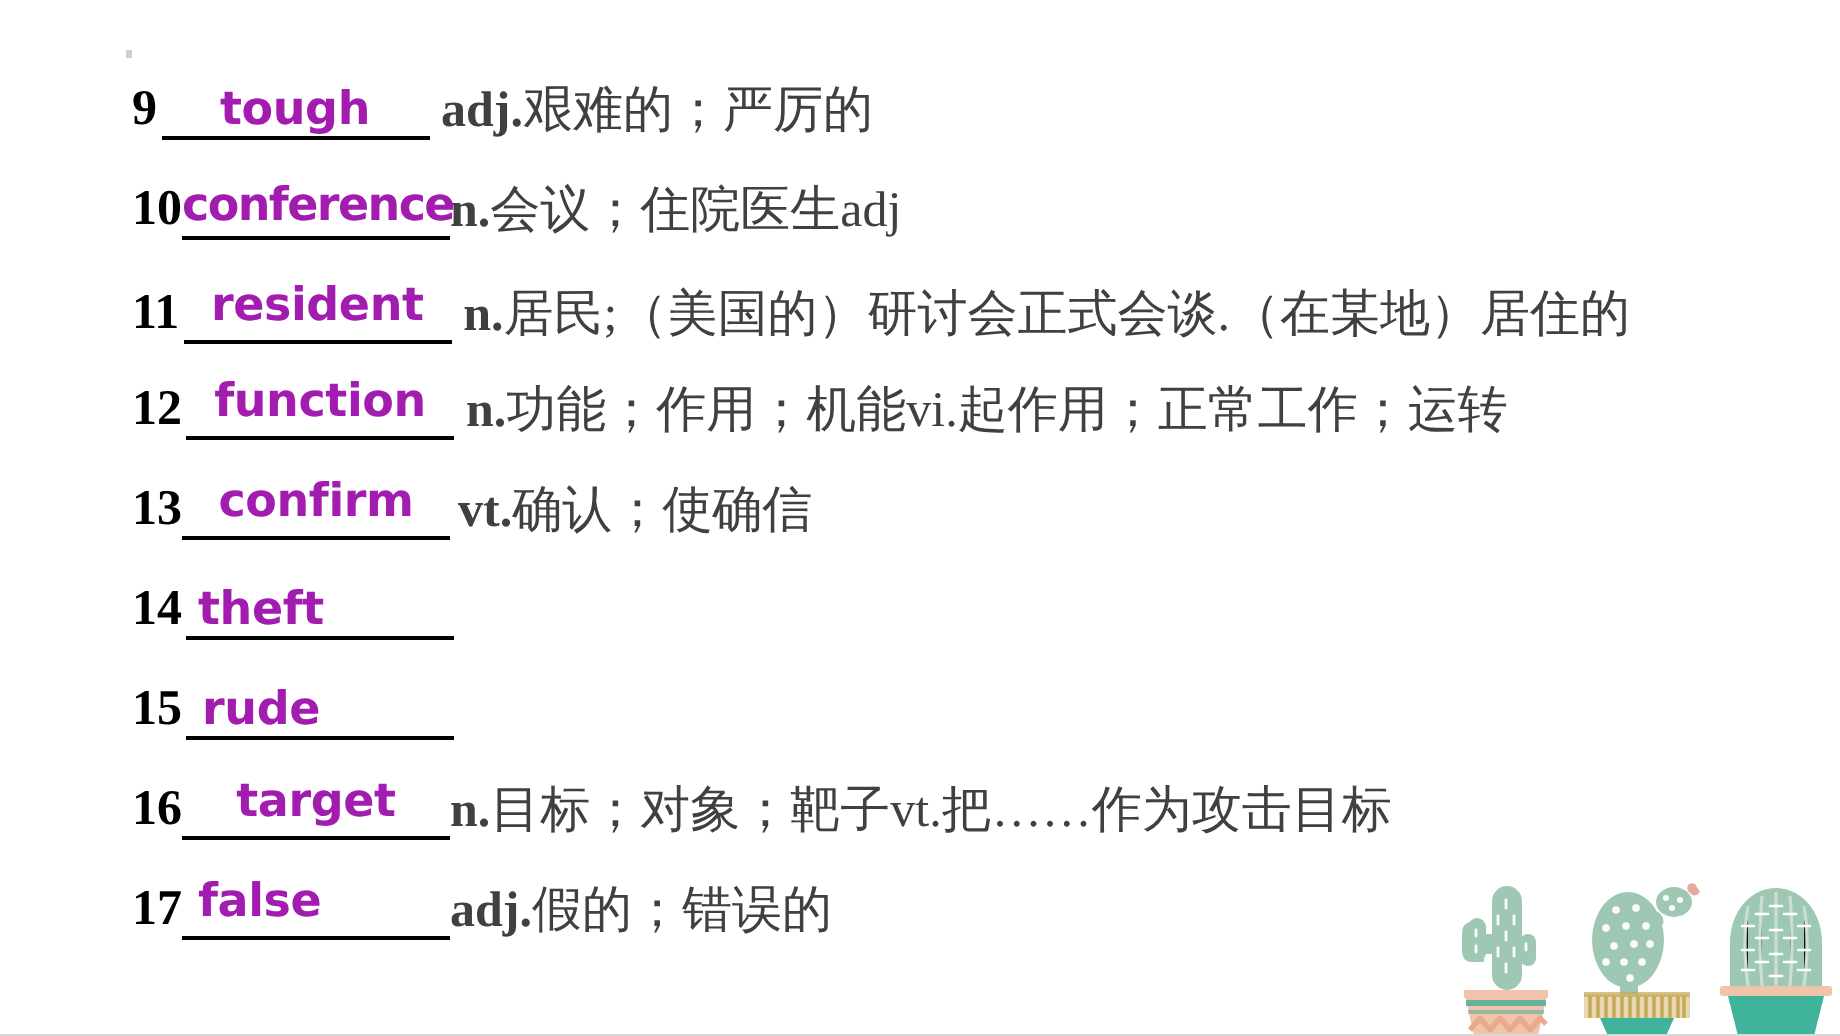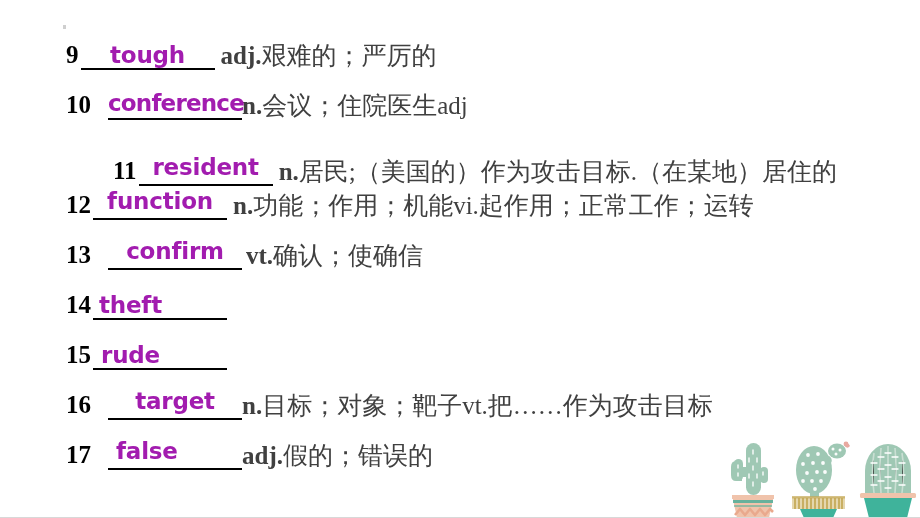--- a/index.html
+++ b/index.html
@@ -65,21 +65,21 @@
     position: relative;
     display: inline-block;
     width: 134px;
     border-bottom: 2.5px solid #000000;
     height: 34px;
     margin-left: 2px;
     margin-right: 2px;
     vertical-align: bottom;
   }
   .blank.tight {
-    margin-left: 17px;
+    margin-left: 0px;
     margin-right: 0px;
   }
 
   .answer {
     position: absolute;
     bottom: 1px;
     left: 0;
     width: 100%;
     text-align: center;
     font-family: "DejaVu Sans", "Liberation Sans", sans-serif;
@@ -157,26 +157,26 @@
     </div>
 
     <div class="row" style="top:70px;">
       <span class="row-num">10</span>
       <span class="blank tight">
         <span class="answer long">conference</span>
       </span>
       <span class="definition nudge-left"><span class="pos">n.</span><span class="zh">会议；住院医生adj</span></span>
     </div>
 
-    <div class="row" style="top:136px;margin-left:47px;">
+    <div class="row" style="top:122px;">
       <span class="row-num">11</span>
       <span class="blank">
         <span class="answer raised">resident</span>
       </span>
-      <span class="definition"><span class="pos">n.</span><span class="zh">居民;（美国的）作为攻击目标.（在某地）居住的</span></span>
+      <span class="definition"><span class="pos">n.</span><span class="zh">居民;（美国的）研讨会正式会谈.（在某地）居住的</span></span>
     </div>
 
     <div class="row" style="top:170px;">
       <span class="row-num">12</span>
       <span class="blank">
         <span class="answer raised">function</span>
       </span>
       <span class="definition"><span class="pos">n.</span><span class="zh">功能；作用；机能vi.起作用；正常工作；运转</span></span>
     </div>
 

